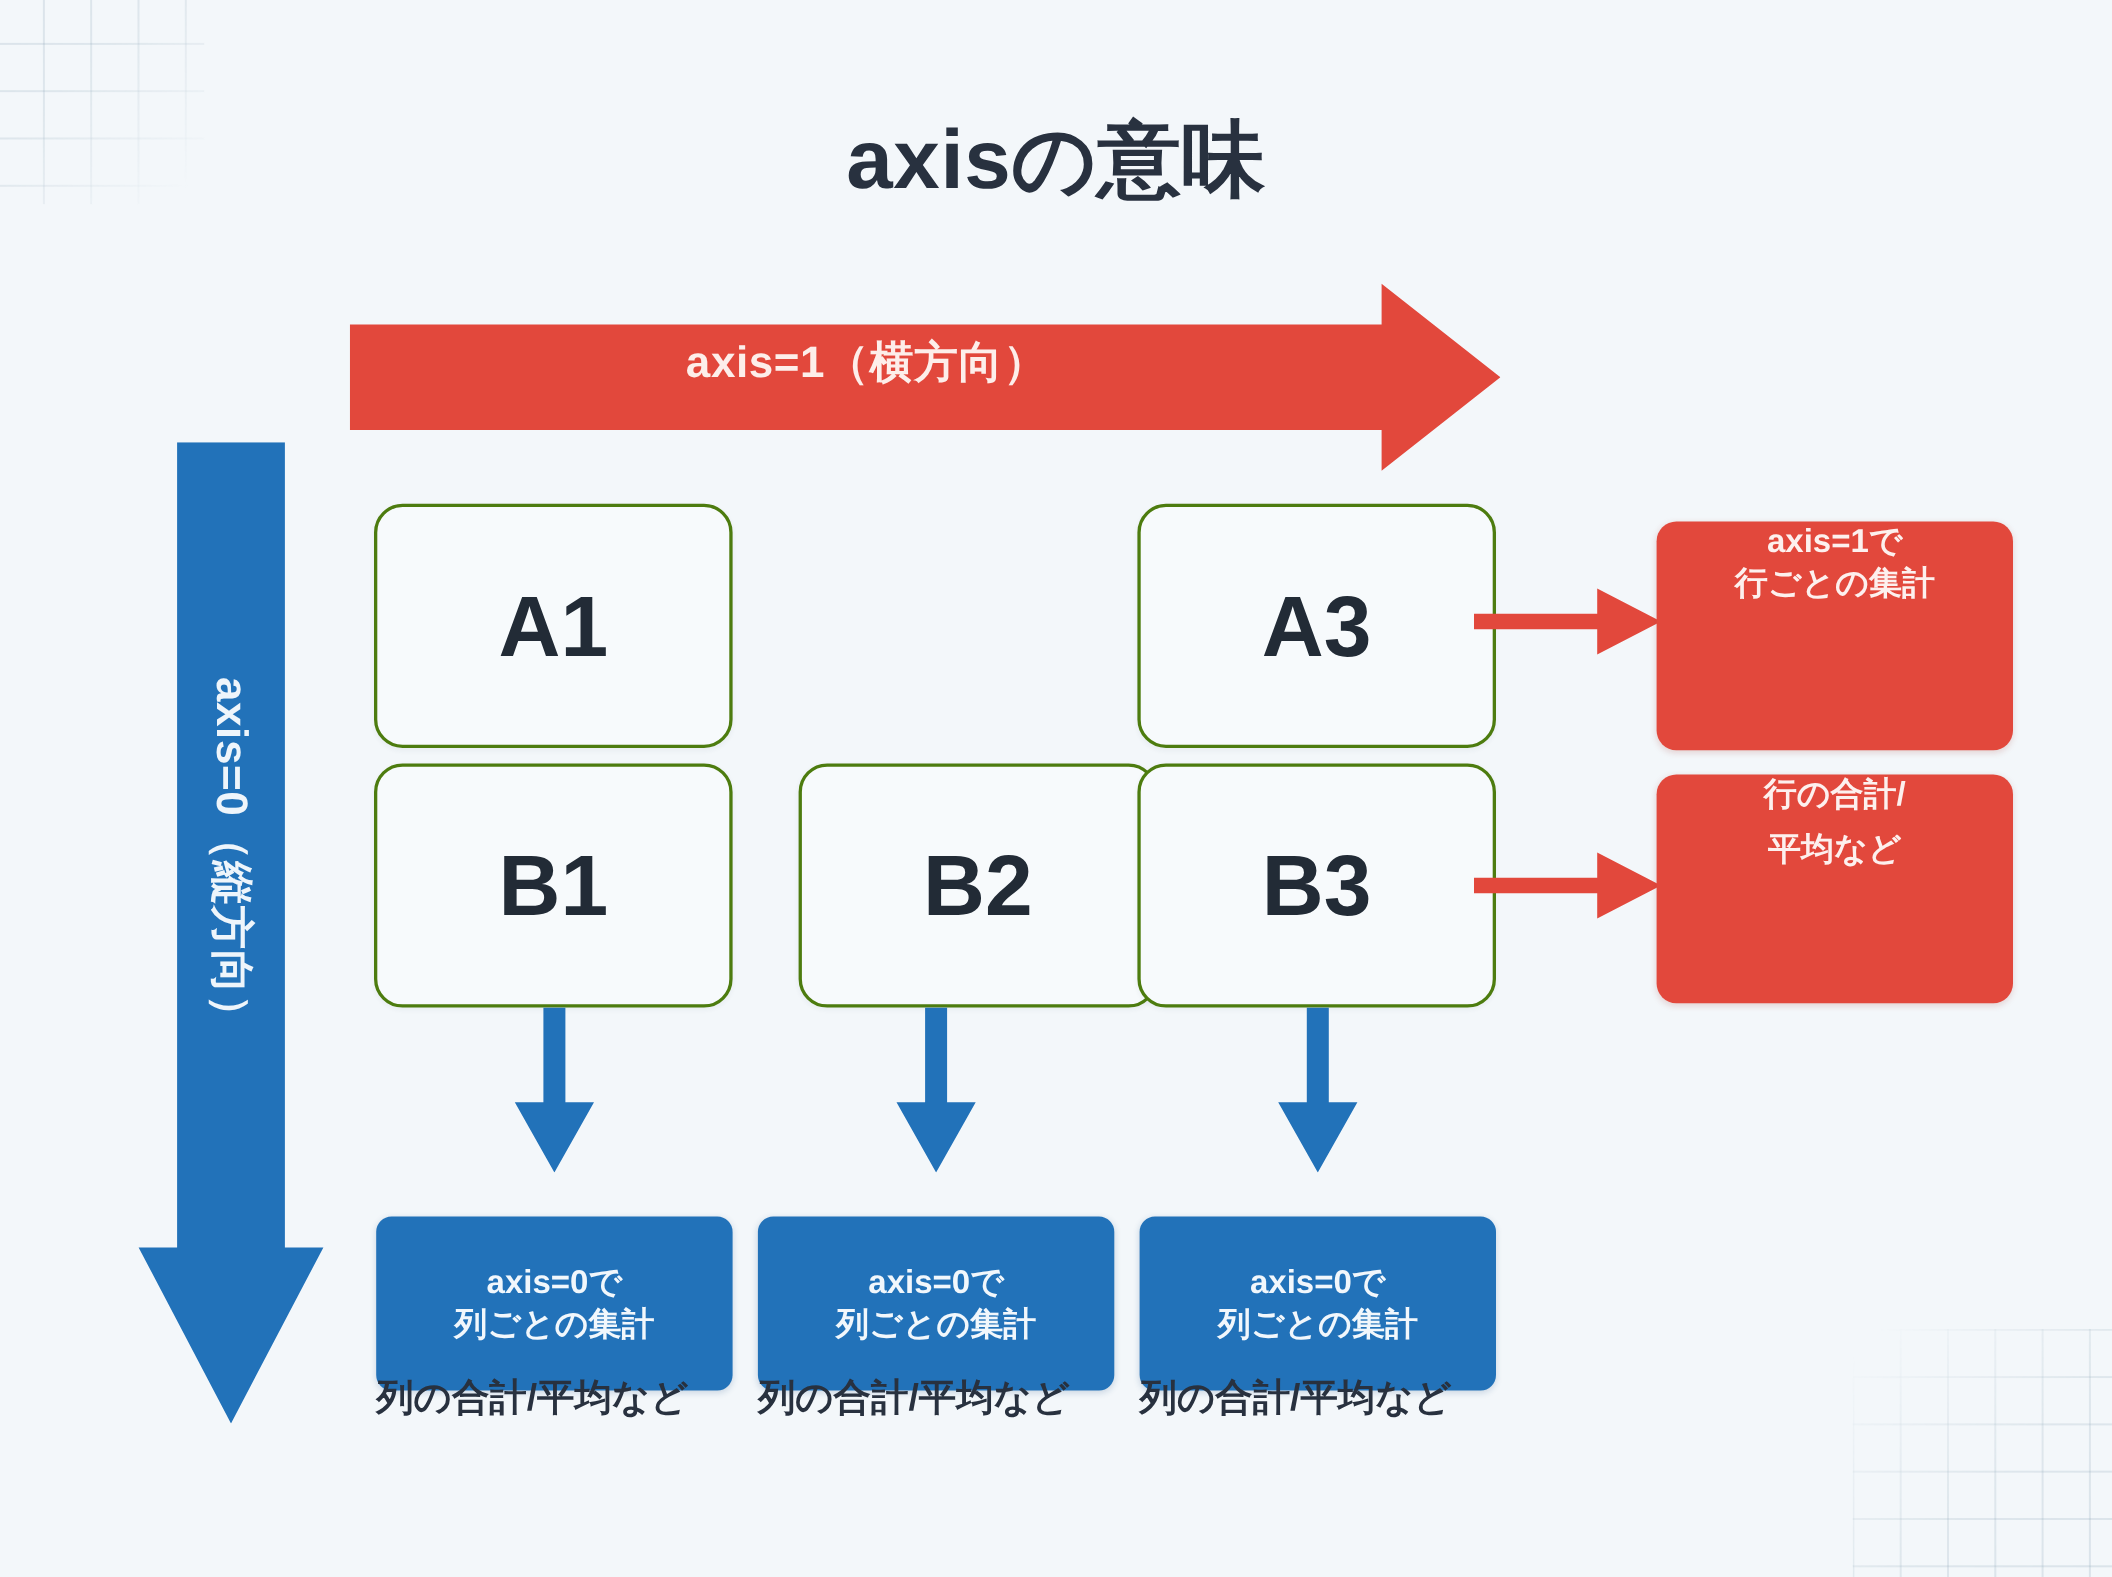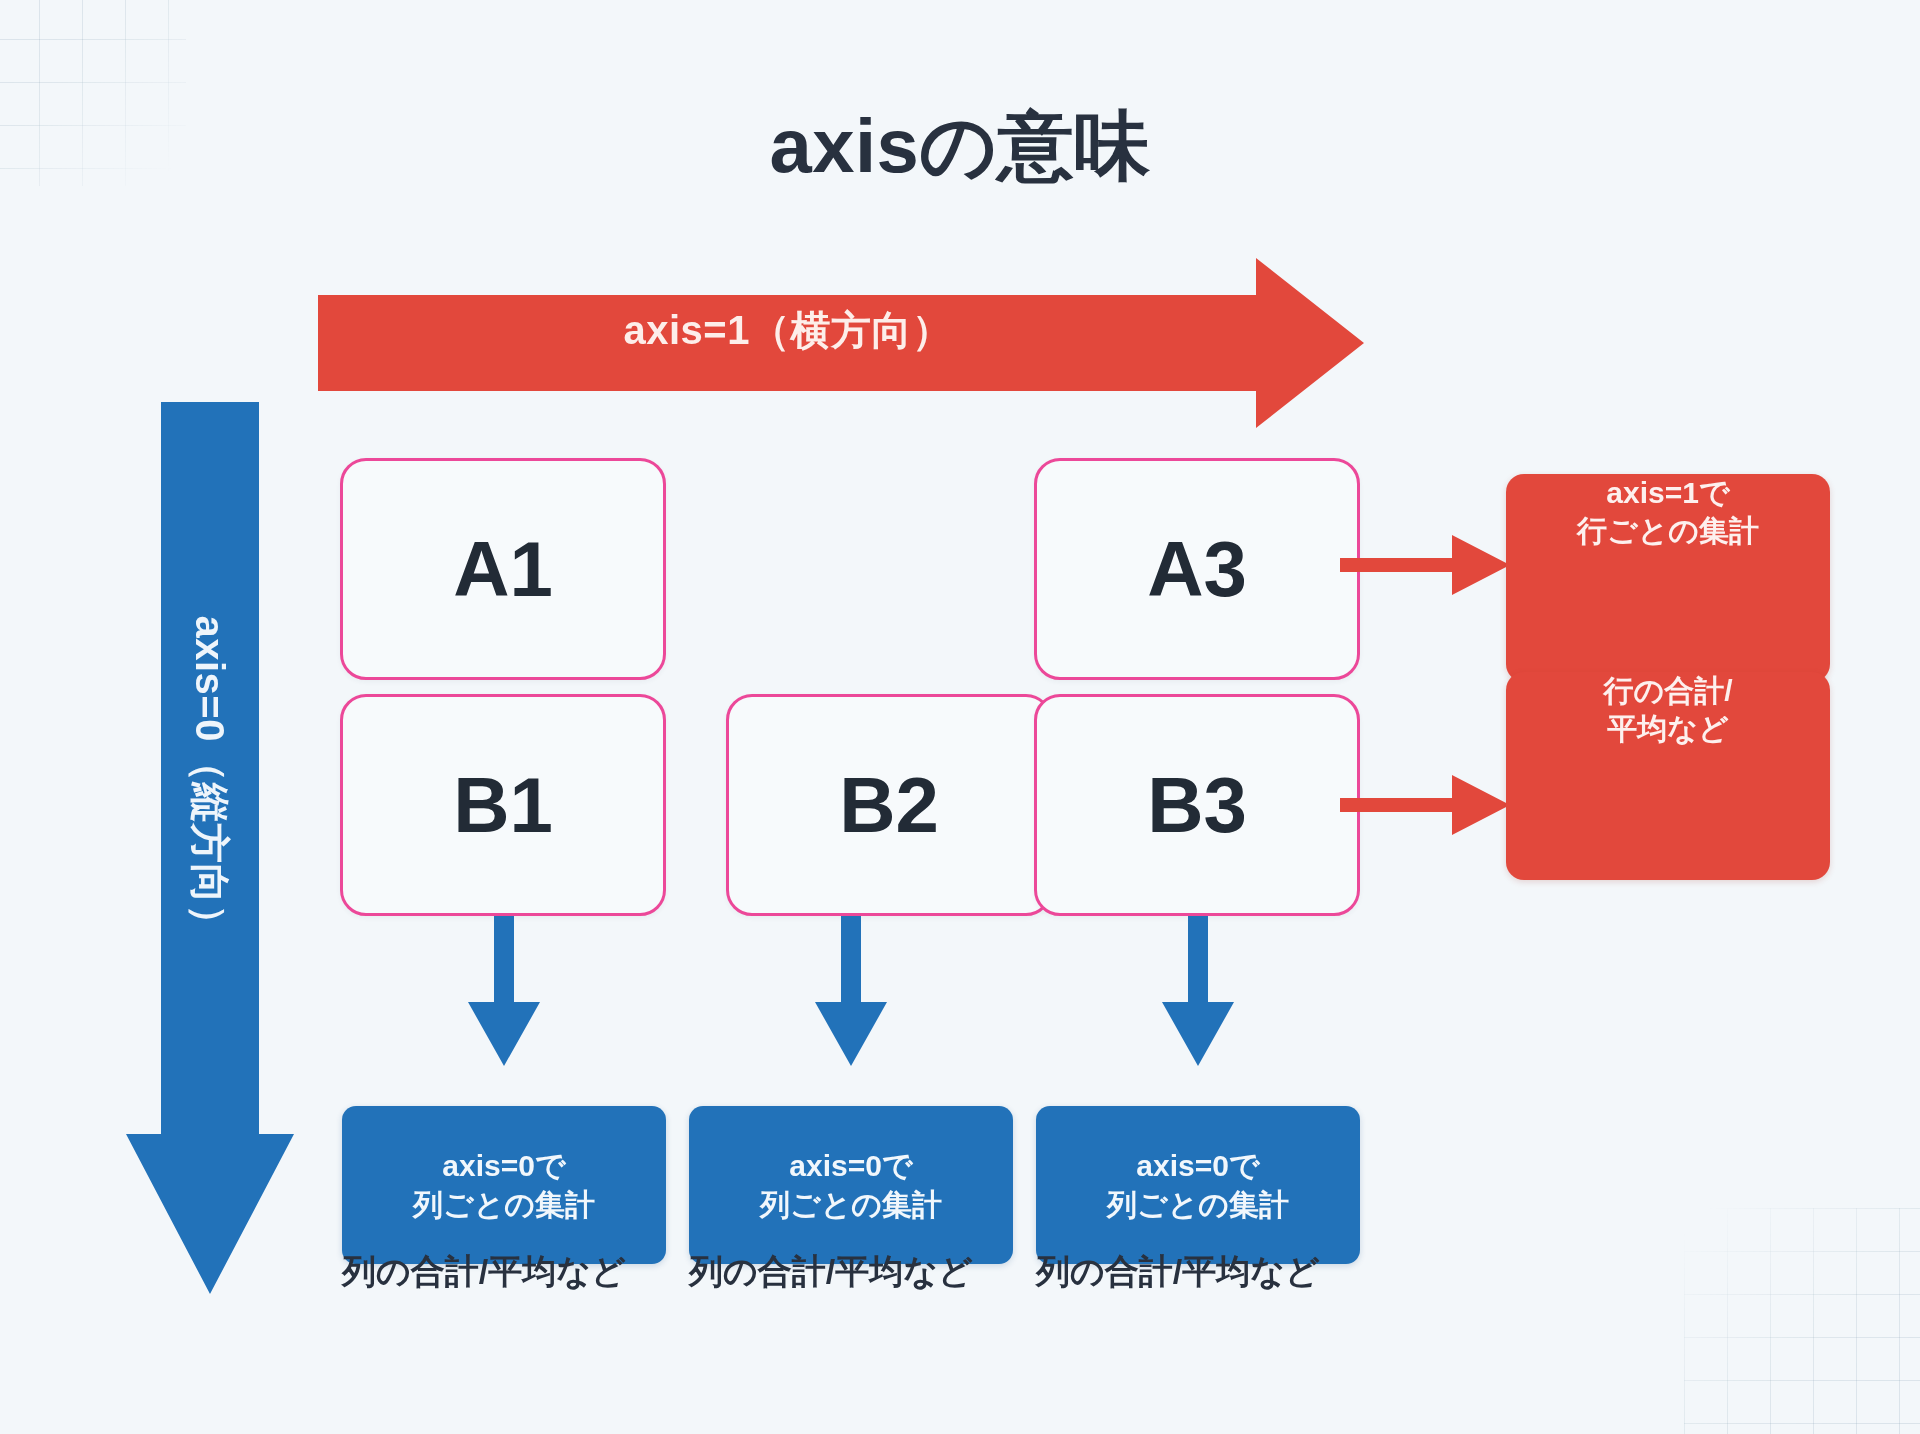--- a/index.html
+++ b/index.html
@@ -93,21 +93,21 @@
     line-height: 1;
     white-space: nowrap;
     letter-spacing: 0.5px;
   }
 
   
   .cell {
     position: absolute;
     width: 326px;
     height: 222px;
-    border: 3px solid #ec4899;
+    border: 3px solid #4d7c0f;
     border-radius: 26px;
     background: #f7fafc;
     box-shadow: 0 2px 5px rgba(40,60,80,0.05);
     display: flex;
     align-items: center;
     justify-content: center;
     font-size: 78px;
     font-weight: 700;
     color: #222b36;
     line-height: 1;
@@ -131,21 +131,21 @@
     justify-content: flex-start;
     color: #fdf0ee;
     font-size: 30px;
     font-weight: 700;
     line-height: 1.28;
     text-align: center;
     box-sizing: border-box;
     box-shadow: 0 2px 6px rgba(160,50,40,0.18);
   }
   #red-box-1 { left: 1506px; top: 474px; width: 324px; height: 208px; }
-  #red-box-2 { left: 1506px; top: 672px; width: 324px; height: 208px; }
+  #red-box-2 { left: 1506px; top: 704px; width: 324px; height: 208px; gap: 12px; }
 
   
   .blue-box {
     position: absolute;
     top: 1082px;
     width: 324px;
     height: 158px;
     background: #2272b9;
     border-radius: 14px;
     display: flex;

